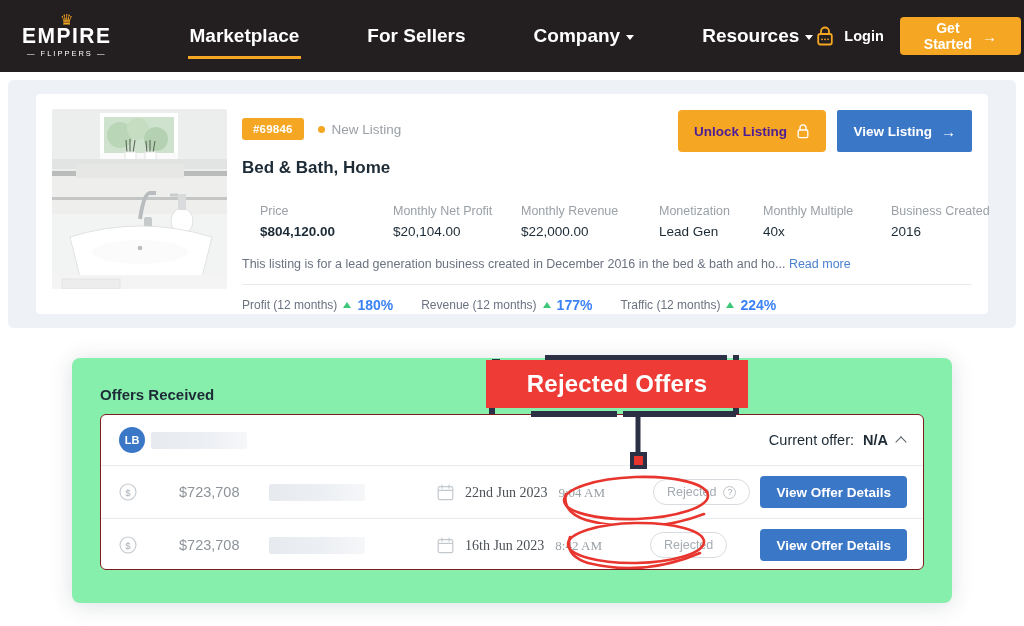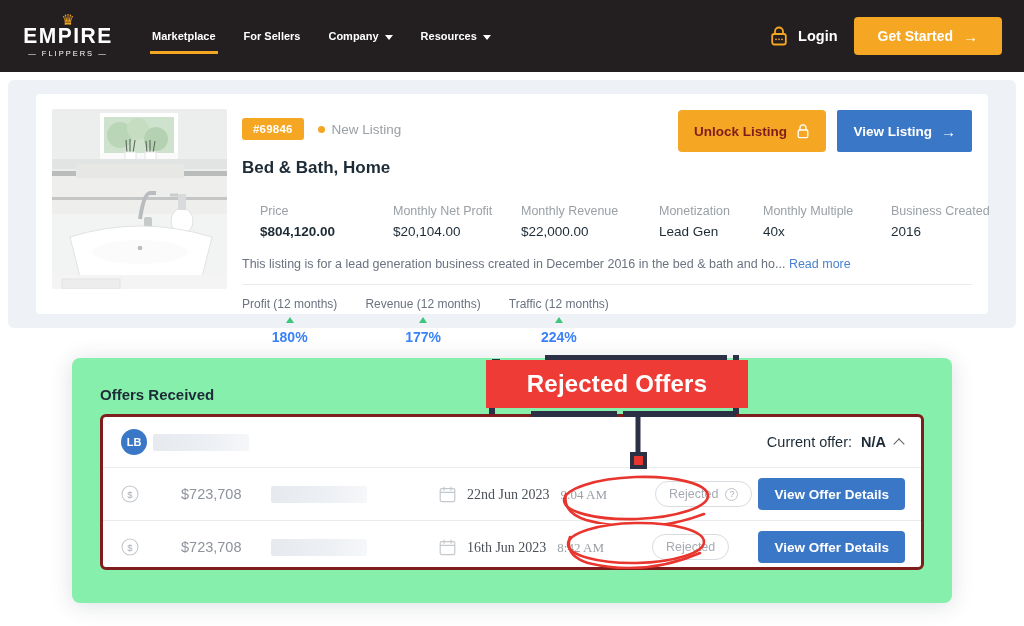--- a/index.html
+++ b/index.html
@@ -26,23 +26,24 @@
   .logo-empire {
     color: #fff; font-weight: bold; font-size: 21px; letter-spacing: 1.5px;
     line-height: 22px; font-family: "Liberation Sans", sans-serif;
     transform: scaleY(1.05);
   }
   .logo-flippers {
     color: #fff; font-size: 7.5px; letter-spacing: 2px; margin-top: 2px;
   }
   .nav-links { display: flex; align-items: center; margin-left: 36px; gap: 24px; }
   .nav-link {
-    color: #ffffff; font-size: 11px; font-weight: bold; cursor: pointer;
+    color: #ffffff; font-size: 19px; font-weight: bold; cursor: pointer;
     padding: 4px 2px; position: relative; display: flex; align-items: center; gap: 6px;
     white-space: nowrap;
+    margin-left: 40px;
   }
   .nav-link.active { }
   .nav-link.active .underline {
     position: absolute; left: 0; right: 0; bottom: -8px; height: 3px; background: #f5a623;
   }
   .caret {
     width: 0; height: 0; border-left: 4.5px solid transparent;
     border-right: 4.5px solid transparent; border-top: 5.5px solid #ffffff;
     display: inline-block; margin-top: 2px;
   }
@@ -85,48 +86,48 @@
   .metric-label { color: #9aa0a6; font-size: 12.5px; margin-bottom: 6px; white-space: nowrap; }
   .metric-value { color: #1d2b36; font-size: 13.5px; white-space: nowrap; }
   .metric-value.bold { font-weight: bold; }
 
   .desc { font-size: 12.5px; color: #6b7280; }
   .desc a { color: #4a82d0; text-decoration: none; }
 
   .divider { height: 1px; background: #e8ebee; }
 
   .growths { display: flex; gap: 28px; align-items: center; }
-  .growth { font-size: 12px; color: #6b7280; display: flex; align-items: center; gap: 6px; white-space: nowrap; flex-direction: column; }
+  .growth { font-size: 12px; color: #6b7280; display: flex; align-items: center; gap: 6px; white-space: nowrap; }
   .tri-up {
     width: 0; height: 0; border-left: 4px solid transparent; border-right: 4px solid transparent;
     border-bottom: 6px solid #3cc878; display: inline-block;
   }
   .growth-val { color: #3b82f6; font-weight: bold; font-size: 14px; }
 
   .btn-unlock {
-    position: absolute; right: 162px; top: 16px; background: #f5a623; color: #7f1d1d;
+    position: absolute; right: 162px; top: 16px; background: #f5a623; color: #4c1d95;
     border: none; border-radius: 4px; height: 42px; padding: 0 16px; font-size: 13.5px;
     font-weight: bold; display: flex; align-items: center; gap: 9px; cursor: pointer;
   }
   .btn-viewlisting {
     position: absolute; right: 16px; top: 16px; background: #3b77c7; color: #fff;
     border: none; border-radius: 2px; height: 42px; padding: 0 16px; font-size: 13.5px;
     font-weight: bold; display: flex; align-items: center; gap: 9px; cursor: pointer;
   }
 
   
   .offers-card {
     position: absolute; left: 72px; top: 358px; width: 880px; height: 245px;
     background: #86efac; border-radius: 8px;
     box-shadow: 0 2px 22px rgba(40,50,70,0.16);
   }
   .offers-title { position:absolute; left: 28px; top: 28px; font-size: 15px; font-weight: bold; color:#1d2b36; }
   .offers-table {
     position: absolute; left: 28px; top: 56px; width: 824px; height: 156px;
-    border: 3px solid #7f1d1d; border-radius: 6px; overflow: hidden; background: #fff;
+    border: 1px solid #7f1d1d; border-radius: 6px; overflow: hidden; background: #fff;
   }
   .offer-head { height: 50px; display: flex; align-items: center; padding: 0 18px; position: relative; }
   .avatar {
     width: 26px; height: 26px; border-radius: 50%; background: #3b77c7; color: #fff;
     font-size: 11px; font-weight: bold; display: flex; align-items: center; justify-content: center;
   }
   .redact {
     height: 17px; border-radius: 2px;
     background: linear-gradient(90deg, #e6eaef 0%, #eceff3 55%, #f6f7f9 100%);
   }

